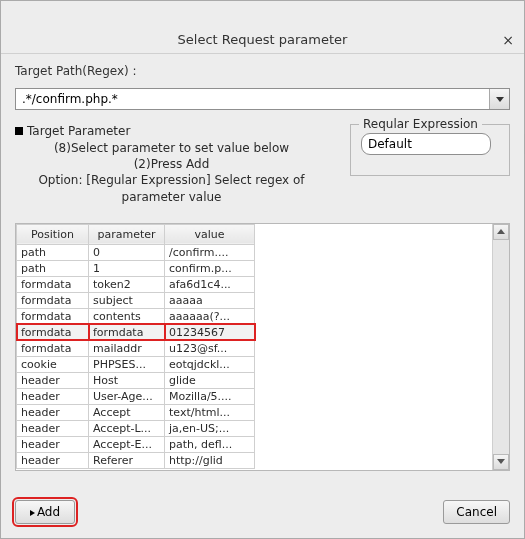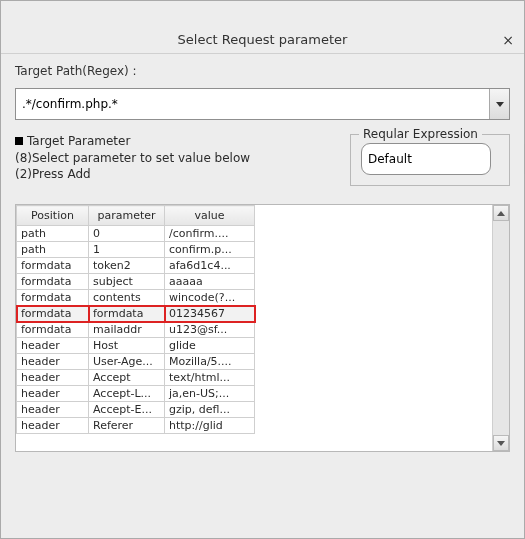--- a/index.html
+++ b/index.html
@@ -50,21 +50,21 @@
     display: flex;
     align-items: flex-start;
     gap: 14px;
     margin-bottom: 10px;
   }
   .label { color: #333; }
   .combo {
     display: flex;
     border: 1px solid #8f8f8f;
     background: #fff;
-    height: 32px;
+    height: 22px;
     justify-content: space-between;
   }
   .combo.full { width: 100%; }
   .combo input {
     flex: 1;
     border: none;
     outline: none;
     padding: 2px 6px;
     font: inherit;
     background: transparent;
@@ -82,21 +82,21 @@
     width: 0; height: 0;
     border-left: 4px solid transparent;
     border-right: 4px solid transparent;
     border-top: 5px solid #333;
   }
   .midrow {
     display: flex;
     gap: 22px;
     margin-top: 14px;
   }
-  .left-block { flex: 1; }
+  .left-block { flex: 1; text-align: center; }
   .left-block .hdr {
     display: flex;
     align-items: center;
     gap: 4px;
     margin-bottom: 2px;
   }
   .black-square {
     width: 8px; height: 8px; background: #000; display:inline-block;
   }
   .left-block div.line { line-height: 1.35; }
@@ -238,20 +238,21 @@
     </div>
 
     <div class="midrow">
       <div class="left-block">
         <div class="hdr">
           <span class="black-square"></span>
           <span>Target Parameter</span>
         </div>
         <div class="line">(8)Select parameter to set value below</div>
         <div class="line">(2)Press Add</div>
+        <div class="line">Option: [Regular Expression] Select regex of parameter value</div>
       </div>
 
       <div class="fieldset">
         <span class="legend">Reqular Expression</span>
         <div class="combo">
           <input value="Default" style="">
           <div class="arrow-btn">
             
           </div>
         </div>
@@ -290,33 +291,38 @@
                 <td>afa6d1c4...</td>
               </tr>
               <tr>
                 <td>formdata</td>
                 <td>subject</td>
                 <td>aaaaa</td>
               </tr>
               <tr>
                 <td>formdata</td>
                 <td>contents</td>
-                <td>wincode(?...</td>
+                <td>aaaaaa(?...</td>
               </tr>
               <tr class="sel">
                 <td>formdata</td>
                 <td>formdata</td>
                 <td>01234567</td>
               </tr>
               <tr>
                 <td>formdata</td>
                 <td>mailaddr</td>
                 <td>u123@sf...</td>
               </tr>
               <tr>
+                <td>cookie</td>
+                <td>PHPSES...</td>
+                <td>eotqjdckl...</td>
+              </tr>
+              <tr>
                 <td>header</td>
                 <td>Host</td>
                 <td>glide</td>
               </tr>
               <tr>
                 <td>header</td>
                 <td>User-Age...</td>
                 <td>Mozilla/5....</td>
               </tr>
               <tr>
@@ -325,21 +331,21 @@
                 <td>text/html...</td>
               </tr>
               <tr>
                 <td>header</td>
                 <td>Accept-L...</td>
                 <td>ja,en-US;...</td>
               </tr>
               <tr>
                 <td>header</td>
                 <td>Accept-E...</td>
-                <td>gzip, defl...</td>
+                <td>path, defl...</td>
               </tr>
               <tr>
                 <td>header</td>
                 <td>Referer</td>
                 <td>http://glid</td>
               </tr>
             </tbody>
         </table>
       </div>
       <div class="scrollbar">
@@ -348,13 +354,22 @@
           </div>
         <div class="sb-track"></div>
         <div class="sb-btn">
             <span class="tri-dn2"></span>
           </div>
       </div>
     </div>
 
   </div>
 
+  <div class="footer">
+    <button class="btn hl">
+      <span class="cursor"></span>
+      <span>Add</span>
+    </button>
+    <button class="btn">
+      <span>Cancel</span>
+    </button>
+  </div>
 </div>
 
 </body></html>

